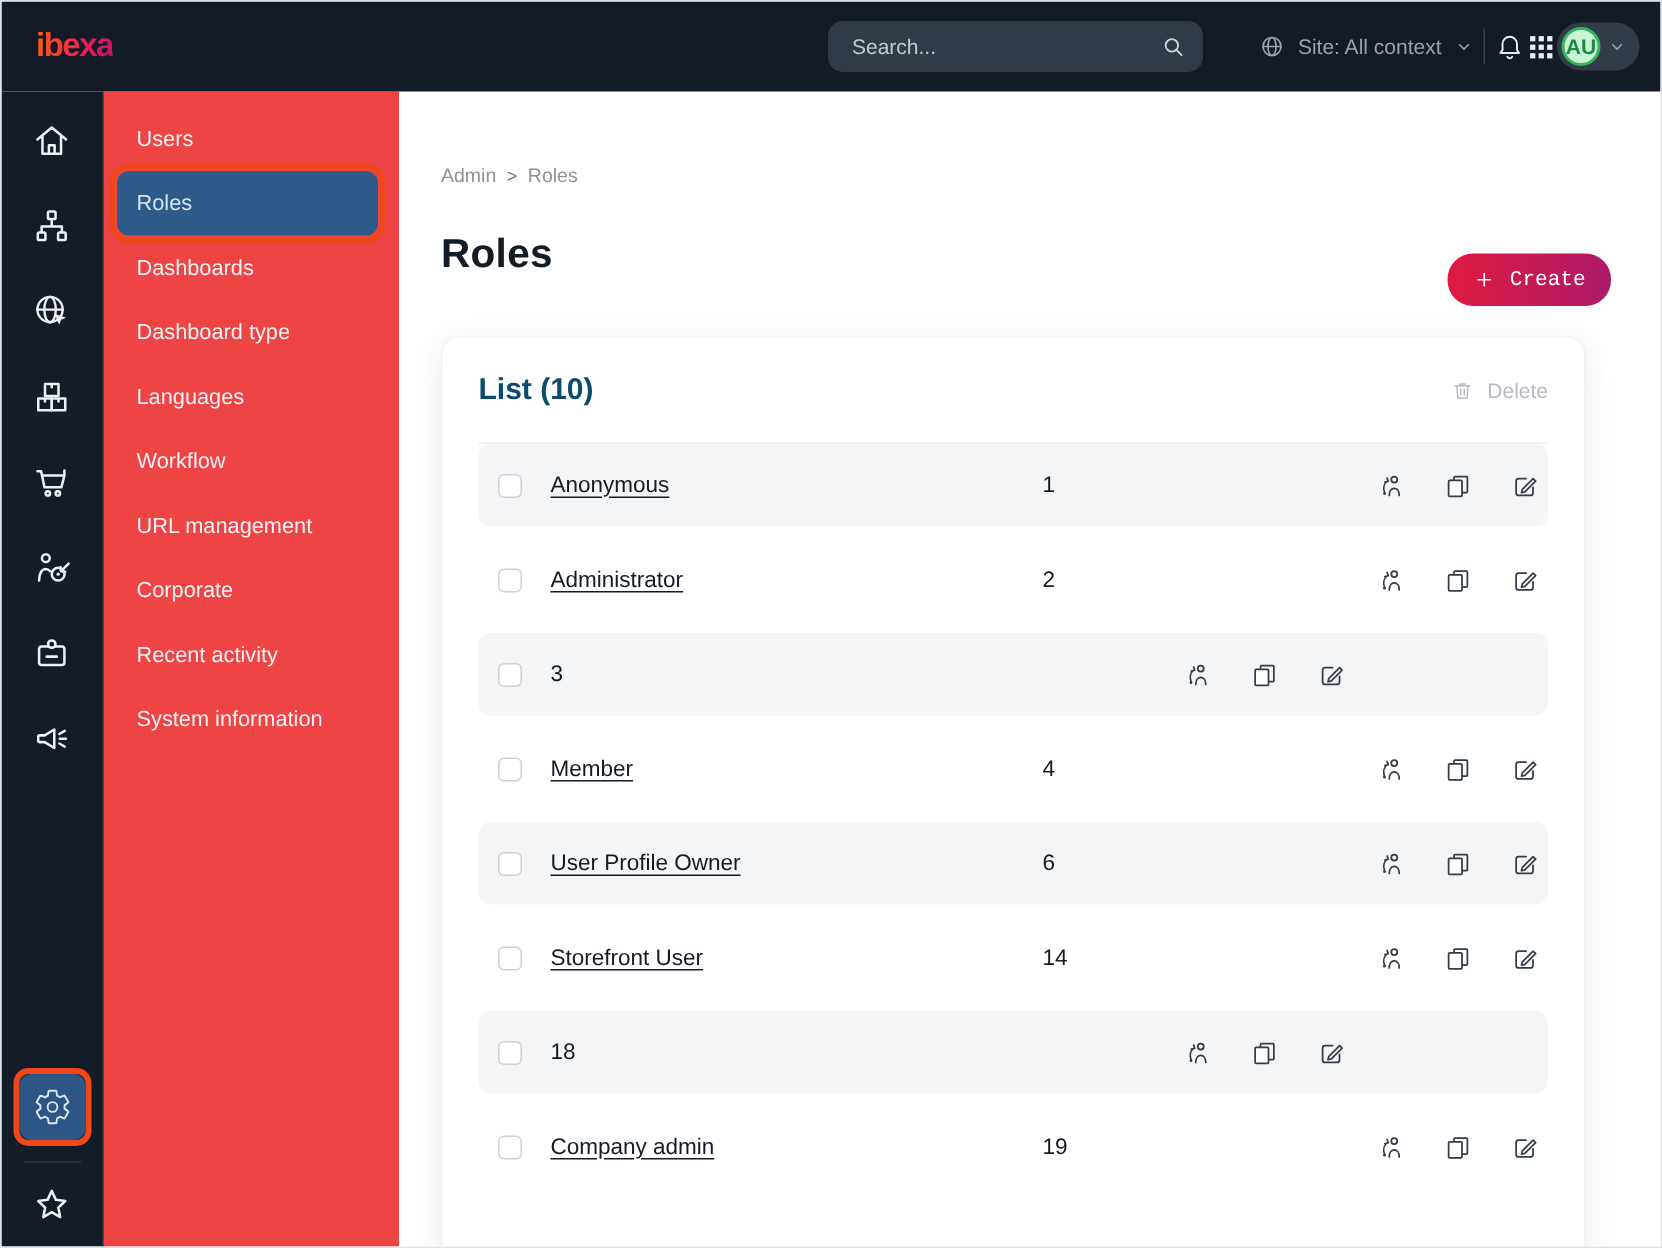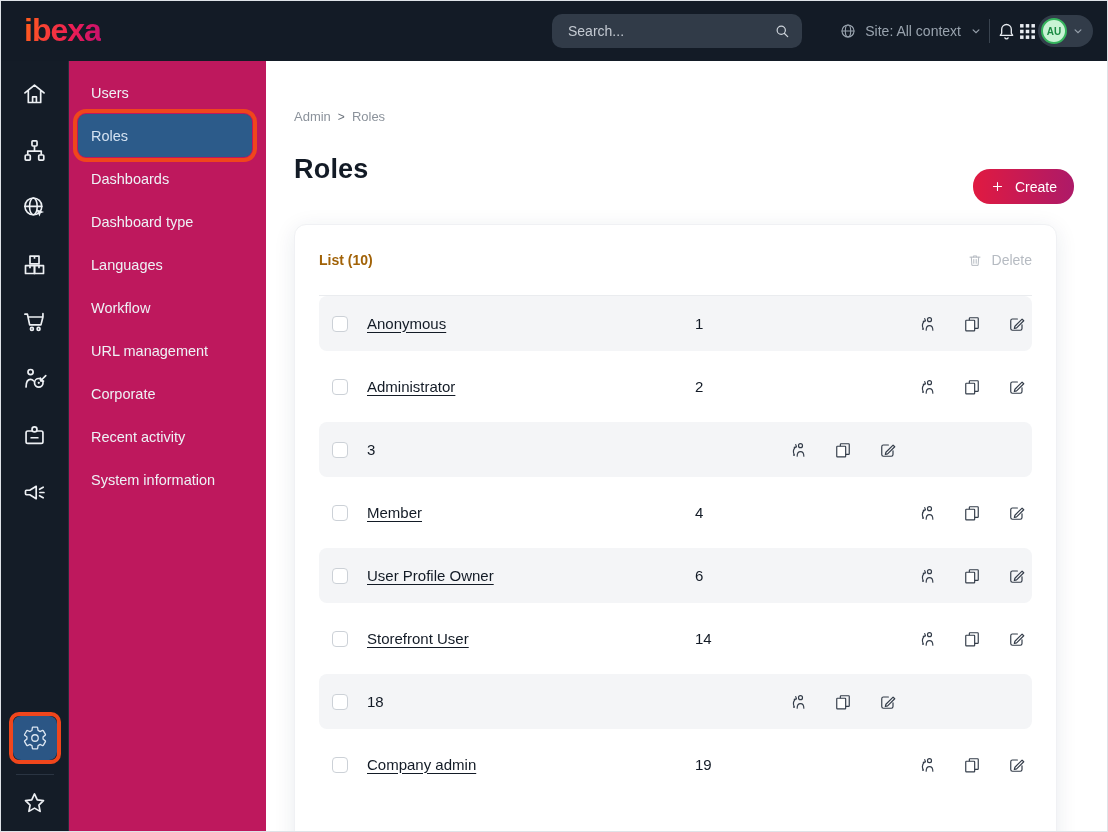--- a/index.html
+++ b/index.html
@@ -2,69 +2,69 @@
 <html><head>
 <meta charset="utf-8">
 <style>
   * { margin:0; padding:0; box-sizing:border-box; }
   html,body { width:1108px; height:832px; }
   body { font-family:"Liberation Sans", sans-serif; background:#fff; overflow:hidden; }
   .page { position:relative; width:1108px; height:832px; overflow:hidden; border:1px solid #dfe3e8; background:#fff; }
 
   
   .topbar { position:absolute; top:0; left:0; width:100%; height:60px; background:#131b26; z-index:5; }
-  .logo { position:absolute; left:23px; top:13px; font-size:32px; font-weight:700; letter-spacing:-1px;
+  .logo { position:absolute; left:23px; top:13px; font-size:22px; font-weight:700; letter-spacing:-1px;
           background:linear-gradient(100deg,#ff5a1f 5%,#ee1e53 60%,#c9126b 95%);
           -webkit-background-clip:text; background-clip:text; color:transparent; line-height:32px; }
   .search-wrap { position:absolute; left:551px; top:13px; width:250px; height:34px; }
   .search-input { width:100%; height:100%; background:#313b48; border:none; border-radius:10px;
                   color:#cdd3da; font-size:14px; padding:0 38px 0 16px; font-family:inherit; outline:none; }
   .search-input::placeholder { color:#c4cad2; }
   .search-icon { position:absolute; right:11px; top:8px; width:18px; height:18px; color:#cfd5dc; }
   .top-right { position:absolute; right:14px; top:0; height:60px; display:flex; align-items:center; }
   .site-context { display:flex; align-items:center; gap:8px; color:#99a3ae; font-size:14px; cursor:pointer; }
   .top-divider { width:1px; height:24px; background:#39434f; margin:0 6px; }
   .top-icon { width:21px; height:21px; color:#e9edf2; display:flex; }
   .avatar-pill { display:flex; align-items:center; gap:4px; background:#323c49; border-radius:17px; padding:3px 8px 3px 3px; cursor:pointer; }
   .avatar-circle { width:26px; height:26px; border-radius:50%; background:#c8f3d4; border:2px solid #35b45d;
-                   color:#1b8a43; font-size:10px; font-weight:700; display:flex; align-items:center; justify-content:center; }
+                   color:#1b8a43; font-size:14px; font-weight:700; display:flex; align-items:center; justify-content:center; }
   .chev { width:14px; height:14px; color:#97a1ac; }
 
   
   .rail { position:absolute; left:0; top:60px; bottom:0; width:68px; background:#141c27; border-right:1px solid #242e3b;
           display:flex; flex-direction:column; align-items:center; padding:12px 0 8px; gap:17px; z-index:4; }
   .rail-btn { width:40px; height:40px; display:flex; align-items:center; justify-content:center; color:#edf0f4; cursor:pointer; flex:0 0 auto; }
   .rail-btn svg { width:27px; height:27px; }
   .rail-bottom { margin-top:auto; display:flex; flex-direction:column; align-items:center; }
   .gear-annotation { border:4px solid #f0461c; border-radius:10px; }
   .gear-btn { width:44px; height:44px; background:#2b5685; border-radius:8px; display:flex; align-items:center; justify-content:center; color:#dce6f2; cursor:pointer; }
   .gear-btn svg { width:26px; height:26px; }
   .rail-divider { width:38px; height:1px; background:#2a3442; margin:10px 0 8px; }
 
   
-  .menu-panel { position:absolute; left:68px; top:60px; bottom:0; width:197px; background:#be185d; padding-top:10px; z-index:3; }
+  .menu-panel { position:absolute; left:68px; top:60px; bottom:0; width:197px; background:#ef4444; padding-top:10px; z-index:3; }
   .menu-item { height:43px; display:flex; align-items:center; padding-left:22px; color:#eef2f6; font-size:14.5px; cursor:pointer; }
   .menu-item.selected { background:#2c5b8a; border-radius:8px; margin:0 14px 0 9px; padding-left:13px; color:#d4e2f1;
                         outline:4px solid #f0461c; outline-offset:1px; }
 
   
   .main { position:absolute; left:265px; top:60px; right:0; bottom:0; background:#fff; padding:24px 52px 0 28px; overflow:hidden;margin-top:24px; }
   .breadcrumb { display:flex; align-items:center; gap:7px; font-size:13px; color:#8b929b; }
   .breadcrumb .crumb { cursor:pointer; }
   .breadcrumb .sep { font-size:12px; color:#6d747d; }
   .create-btn { position:absolute; top:84px; right:33px; height:35px; padding:0 17px; border:none; border-radius:17px;
-                background:linear-gradient(90deg,#e01a41,#ad1a68); color:#fff; font-size:14px; font-family:Liberation Sans, sans-serif;
+                background:linear-gradient(90deg,#e01a41,#ad1a68); color:#fff; font-size:14px; font-family:Liberation Mono, monospace;
                 display:flex; align-items:center; gap:10px; cursor:pointer; }
   .create-btn svg { width:15px; height:15px; }
   .page-title { margin-top:30px; font-size:27px; font-weight:700; color:#131b26; letter-spacing:.2px; }
 
   .card { margin-top:39px; width:763px; height:700px; background:#fff; border:1px solid #f0f1f4; border-radius:12px;
           box-shadow:0 4px 22px rgba(25,45,80,.09); padding:0 24px; }
   .card-header { height:70px; display:flex; align-items:center; justify-content:space-between; }
-  .list-title { font-size:14px; font-weight:700; color:#a16207; }
+  .list-title { font-size:20px; font-weight:700; color:#0c4a6e; }
   .delete-btn { display:flex; align-items:center; gap:9px; color:#b6bbc2; font-size:14px; background:none; border:none; font-family:inherit; cursor:default; }
   .delete-btn svg { width:16px; height:17px; }
   .card-divider { border-top:1px solid #eaecef; }
 
   .grid-row { display:grid; grid-template-columns:16px 309px 203px 1fr; column-gap:19px; align-items:center; padding:0 13px; }
   .col-head { height:53px; color:#767b82; font-size:12.5px; }
   .checkbox { width:16px; height:16px; border:1px solid #ccd1d7; border-radius:4px; background:#fff; display:inline-block; cursor:pointer; }
   .role-row { height:55px; margin-bottom:8px; border-radius:8px; }
   .role-row:nth-child(odd) { background:#f4f5f7; }
   .role-link { color:#131b26; font-size:15px; text-decoration:underline; text-underline-offset:3px; cursor:pointer; }

